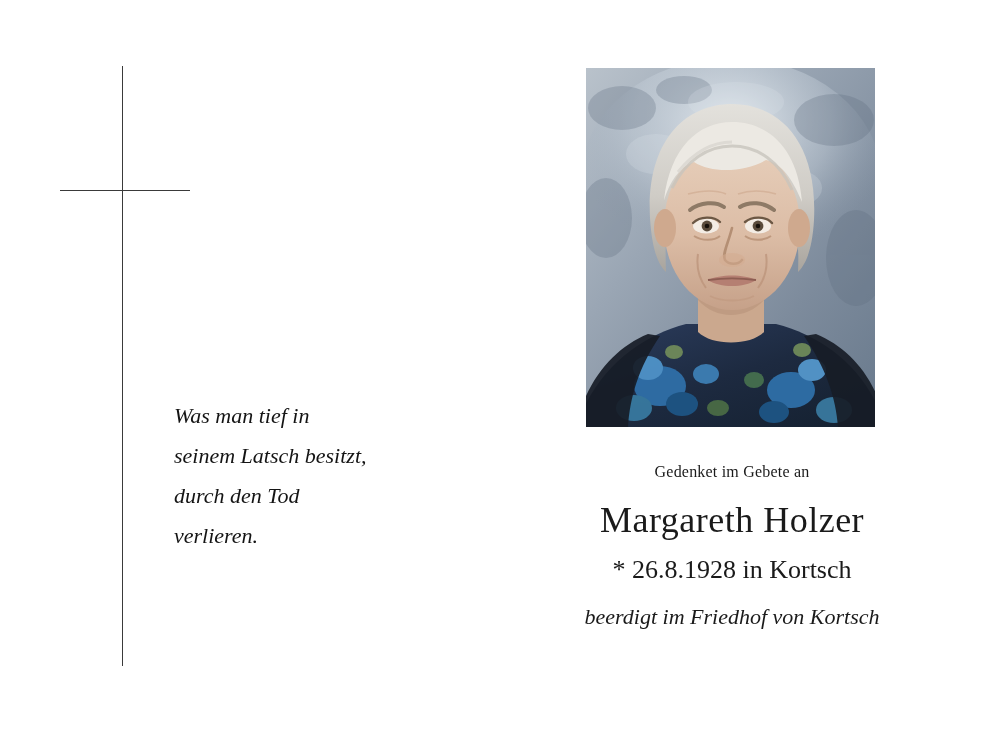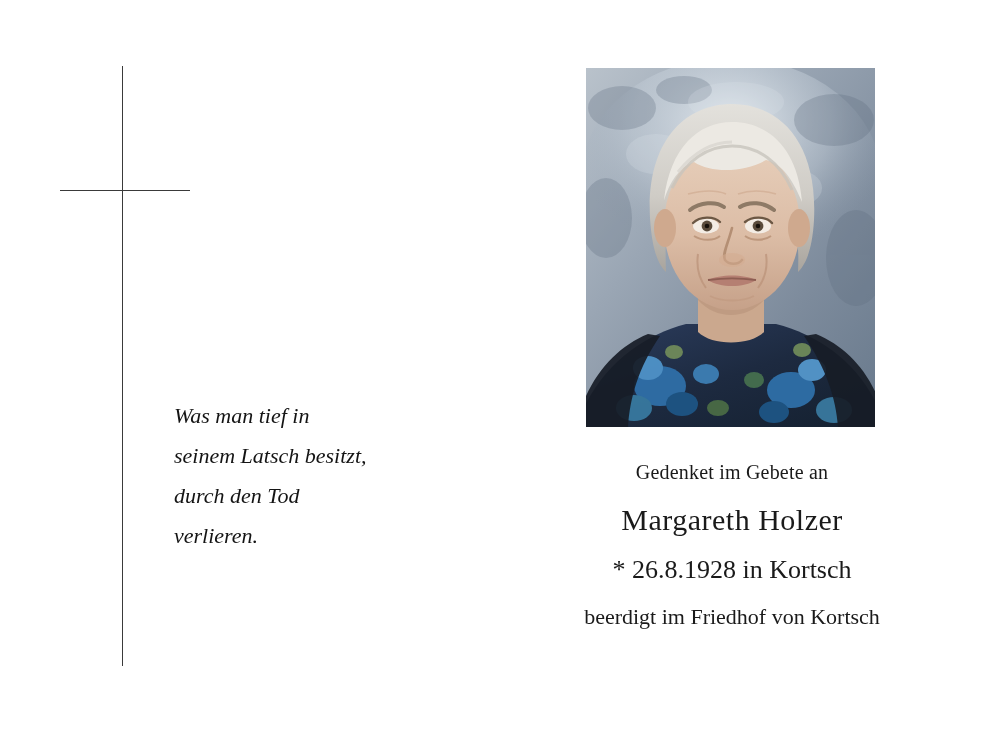--- a/index.html
+++ b/index.html
@@ -71,36 +71,37 @@
 
   
   #memorial {
     position: absolute;
     left: 487px;
     top: 455px;
     width: 490px;
     text-align: center;
   }
   #memorial .lead {
-    font-size: 20px;
+    font-size: 16px;
     line-height: 34px;
     letter-spacing: .2px;
   }
   #memorial .name {
-    font-size: 30px;
+    font-size: 36px;
     line-height: 62px;
     letter-spacing: .5px;
     white-space: nowrap;
   }
   #memorial .date {
     font-size: 26px;
     line-height: 38px;
   }
   #memorial .burial {
     font-size: 22px;
+    font-style: italic;
     line-height: 36px;
     margin-top: 10px;
   }
 </style>
 </head>
 <body>
 
 <div id="cross">
   <div class="vbar"></div>
   <div class="hbar"></div>

